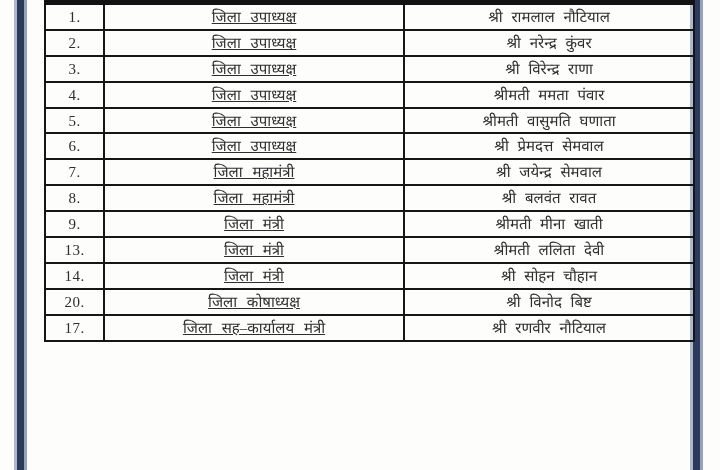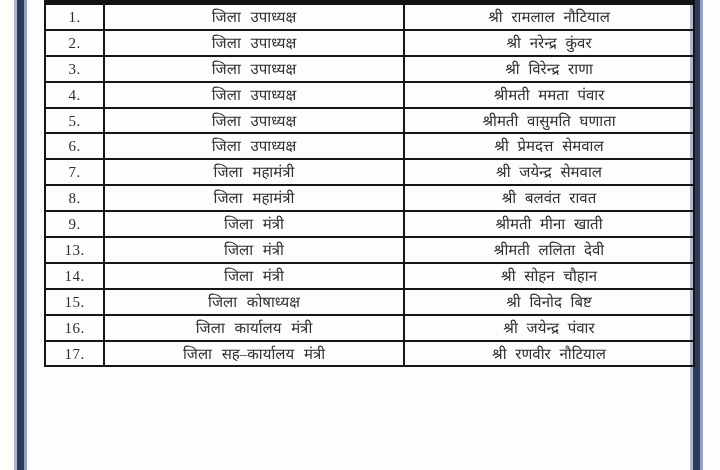--- a/index.html
+++ b/index.html
@@ -54,20 +54,21 @@
   }
   td.sno-cell {
     width: 49px;
     font-size: 13.5px;
     color: #222222;
     letter-spacing: 0.5px;
   }
   td.position-cell {
     width: 290px;
     word-spacing: 6px;
+    text-decoration: underline;
   }
   td.name-cell {
     width: 280px;
     word-spacing: 5px;
     margin-left: 24px;
   }
 </style>
 </head>
 <body>
 
@@ -125,28 +126,23 @@
     <td class="sno-cell">13.</td>
     <td class="position-cell">जिला मंत्री</td>
     <td class="name-cell">श्रीमती ललिता देवी</td>
   </tr>
       <tr>
     <td class="sno-cell">14.</td>
     <td class="position-cell">जिला मंत्री</td>
     <td class="name-cell">श्री सोहन चौहान</td>
   </tr>
       <tr>
-    <td class="sno-cell">15.</td>
+    <td class="sno-cell">20.</td>
     <td class="position-cell">जिला कोषाध्यक्ष</td>
     <td class="name-cell">श्री विनोद बिष्ट</td>
-  </tr>
-      <tr>
-    <td class="sno-cell">16.</td>
-    <td class="position-cell">जिला कार्यालय मंत्री</td>
-    <td class="name-cell">श्री जयेन्द्र पंवार</td>
   </tr>
       <tr>
     <td class="sno-cell">17.</td>
     <td class="position-cell">जिला सह–कार्यालय मंत्री</td>
     <td class="name-cell">श्री रणवीर नौटियाल</td>
   </tr>
     </tbody>
 </table>
 
 </body></html>

